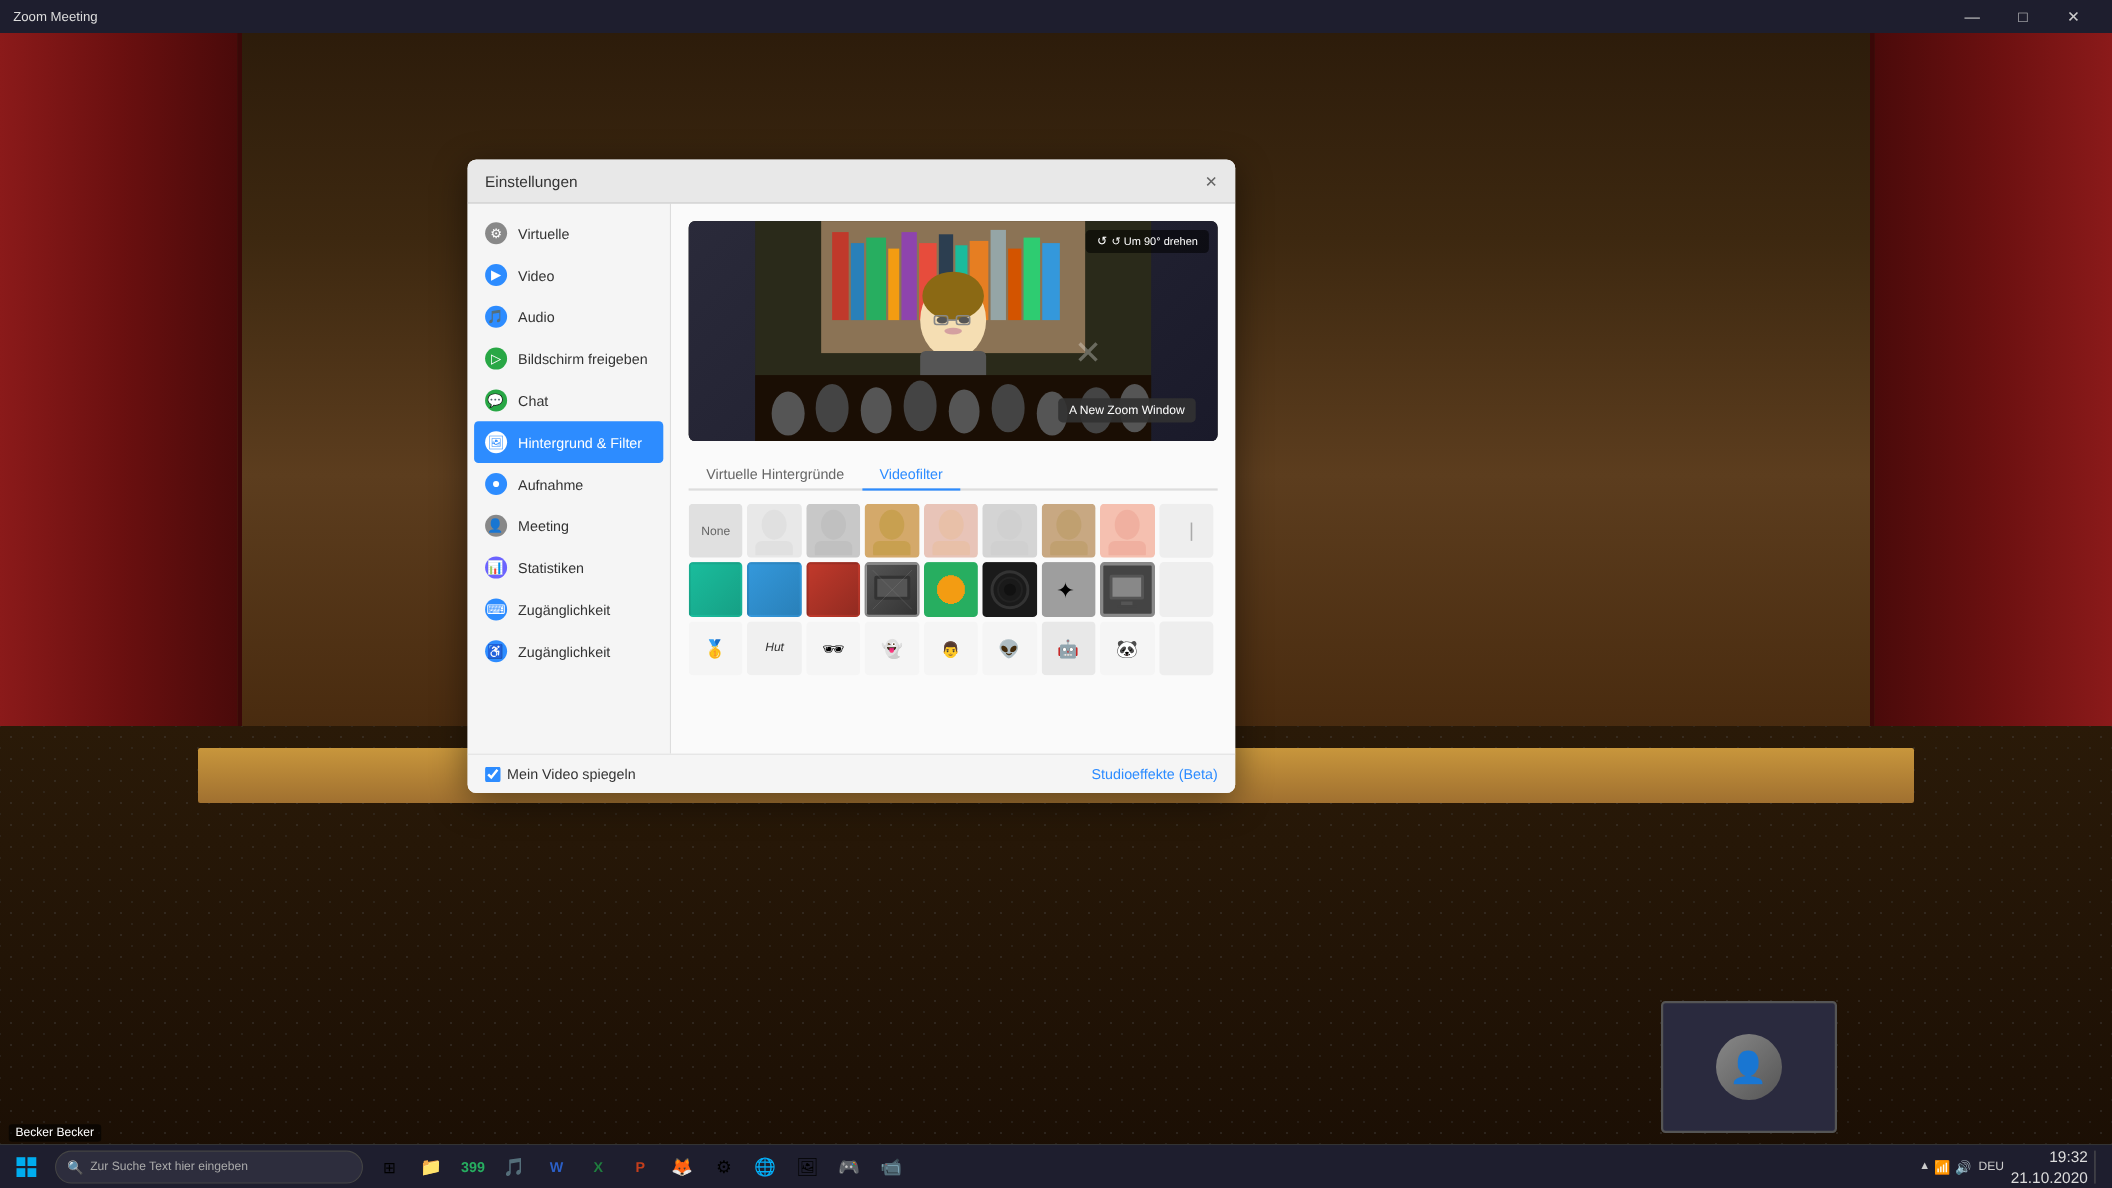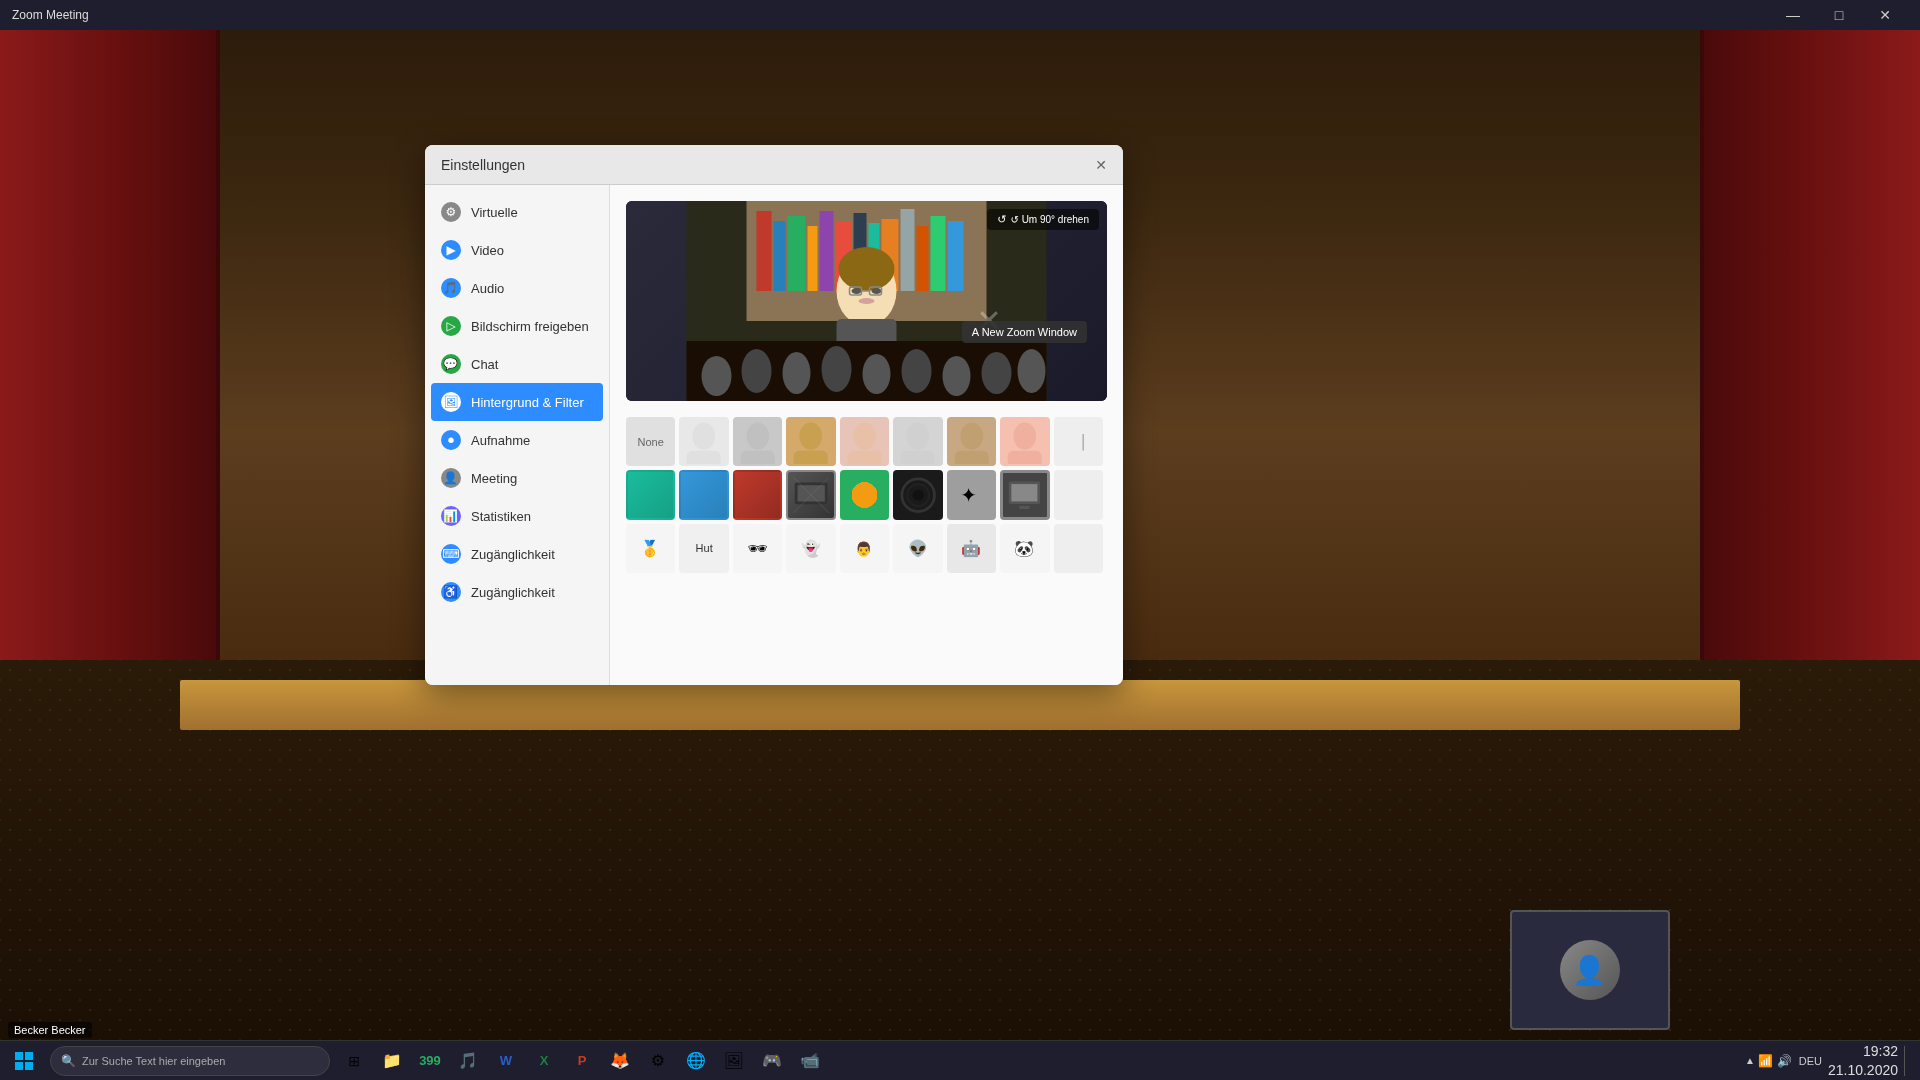--- a/index.html
+++ b/index.html
@@ -669,20 +669,28 @@
               <ellipse cx="310" cy="172" rx="15" ry="21" fill="#444"></ellipse>
               <ellipse cx="345" cy="170" rx="14" ry="22" fill="#555"></ellipse>
             </svg>
           </div>
           <button class="video-rotate-btn">
             <span>↺</span>
             <span style="font-size:10px;">↺ Um 90° drehen</span>
           </button>
         </div>
 
+        <div class="filter-tabs">
+          <div class="filter-tab">
+            <span>Virtuelle Hintergründe</span>
+          </div>
+          <div class="filter-tab active">
+            <span>Videofilter</span>
+          </div>
+        </div>
 
         <div style="position:relative;">
           <div class="filter-grid">
 
             <div class="filter-item none-item">None</div>
             <div class="filter-item filter-skin-1">
               <svg width="100%" height="100%" viewBox="0 0 40 40">
                   <ellipse cx="20" cy="15" rx="10" ry="12" fill="#e0e0e0"></ellipse>
                   <rect x="5" y="28" width="30" height="15" fill="#e0e0e0" rx="5"></rect>
                 </svg>
@@ -755,21 +763,21 @@
                   <rect x="2" y="4" width="36" height="26" fill="#555" rx="2"></rect>
                   <rect x="5" y="7" width="30" height="20" fill="#888"></rect>
                   <rect x="14" y="32" width="12" height="4" fill="#555"></rect>
                   <rect x="10" y="36" width="20" height="2" fill="#444"></rect>
                 </svg>
             </div>
 
             <div style="background:#eee; border-radius:4px;"></div>
 
             <div class="filter-item filter-medal">🥇</div>
-            <div class="filter-item filter-hat" style="background:#f0f0f0; font-size:11px; color:#333; text-align:center; line-height:1.2; padding:2px;">
+            <div class="filter-item filter-hat" style="background:#f0f0f0; font-size:11px; color:#333; text-align:center; line-height:1.2; padding:2px;font-style:italic;">
               <span>Hut</span>
             </div>
             <div class="filter-item filter-glasses">🕶</div>
             <div class="filter-item filter-ghost">👻</div>
             <div class="filter-item filter-mustache">👨</div>
             <div class="filter-item filter-alien">👽</div>
             <div class="filter-item filter-robot" style="background:#e8e8e8;">🤖</div>
             <div class="filter-item filter-panda">🐼</div>
 
             <div style="background:#eee; border-radius:4px;"></div>
@@ -777,20 +785,29 @@
           </div>
 
           <div class="filter-tooltip">
             <span>A New Zoom Window</span>
           </div>
         </div>
 
       </div>
     </div>
 
+    <div class="dialog-bottom">
+      <label class="checkbox-label">
+        <input type="checkbox" class="checkbox-input" checked="" style="">
+        <span>Mein Video spiegeln</span>
+      </label>
+      <a class="studio-link">
+        <span>Studioeffekte (Beta)</span>
+      </a>
+    </div>
 
   </div>
 </div>
 
 <div class="taskbar">
 
   <div class="taskbar-start">
     <svg width="20" height="20" viewBox="0 0 20 20">
       <rect x="1" y="1" width="8" height="8" fill="#00adef"></rect>
       <rect x="11" y="1" width="8" height="8" fill="#00adef"></rect>

